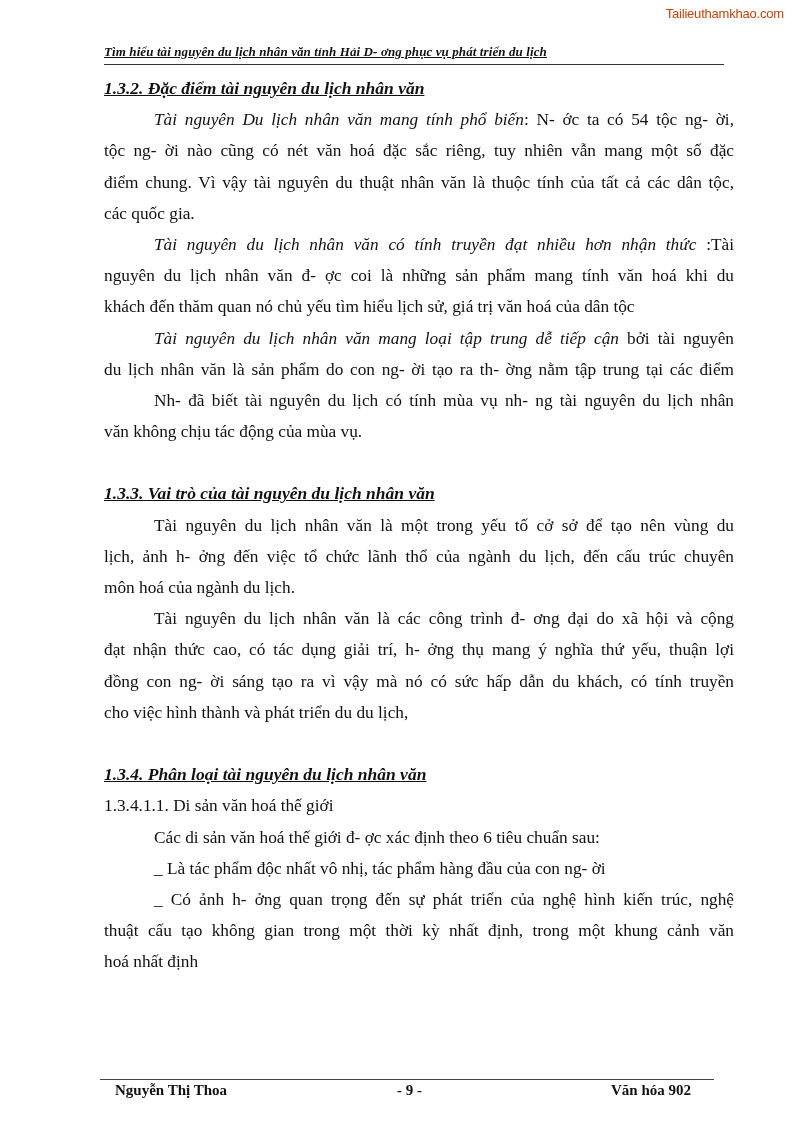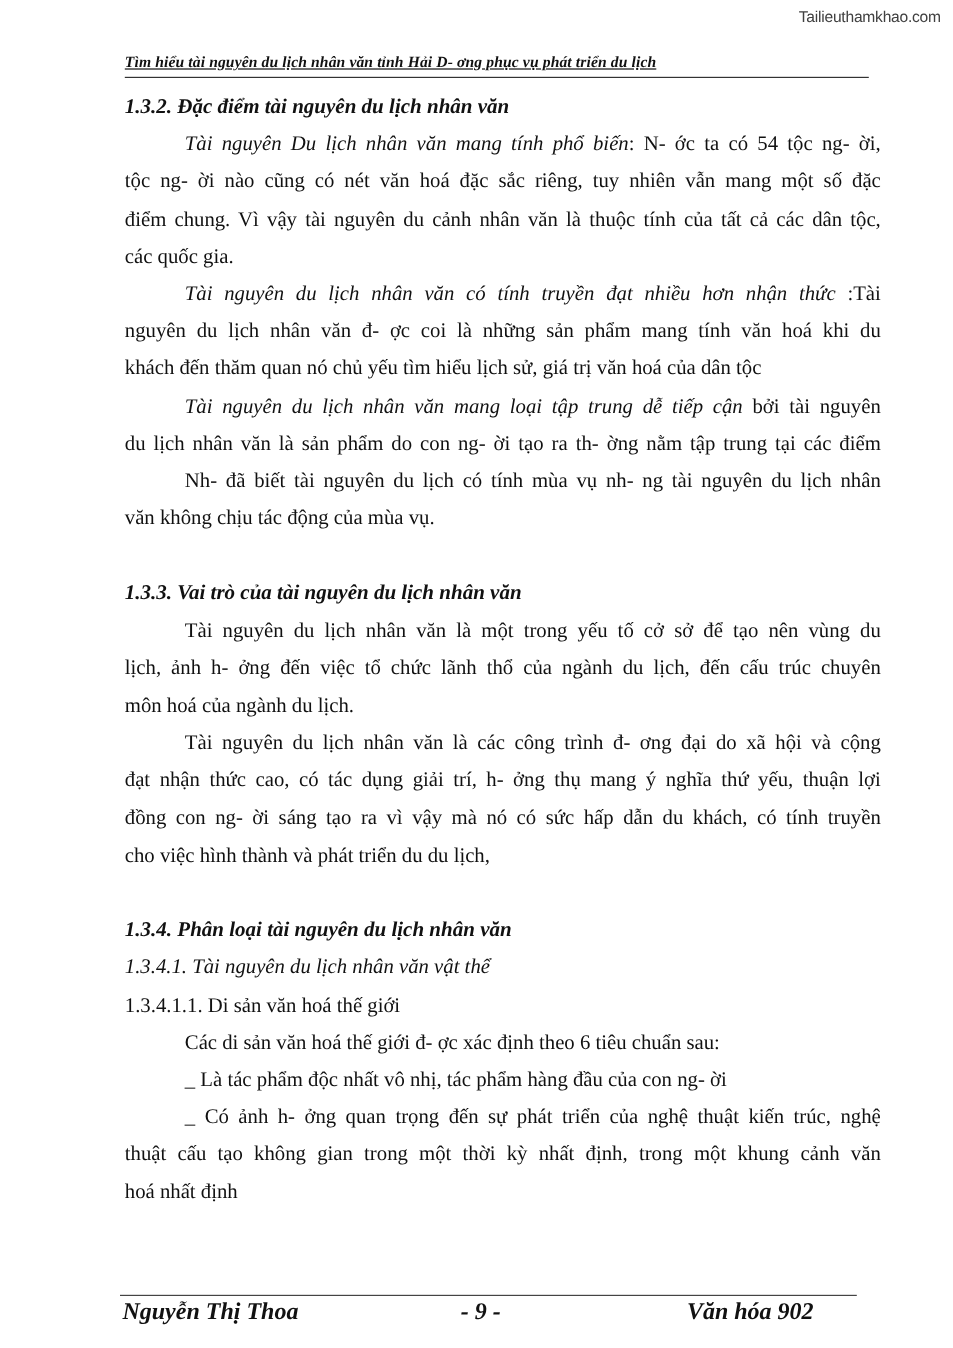--- a/index.html
+++ b/index.html
@@ -1,55 +1,55 @@
 <!DOCTYPE html>
 <html><head>
 <meta charset="utf-8">
 <style>
   html, body { margin: 0; padding: 0; background: #ffffff; }
   body { width: 794px; height: 1123px; position: relative; overflow: hidden;
          font-family: "Liberation Serif", "DejaVu Serif", serif; color: #111; }
   .watermark { position: absolute; top: 6px; right: 10px; font-family: "Liberation Sans", "DejaVu Sans", sans-serif;
-               font-size: 13px; color: #404040; letter-spacing: -0.2px; }
+               font-size: 13px; color: #c2410c; letter-spacing: -0.2px; }
   .running-header { position: absolute; left: 104px; width: 620px; top: 44px; text-align: left;
                     font-family: "Liberation Serif", "DejaVu Serif", serif; font-style: italic; font-weight: bold;
                     font-size: 13px; text-decoration: underline; color: #111; letter-spacing: 0.1px; }
   .header-rule { position: absolute; left: 104px; width: 620px; top: 64px; height: 0;
                  border-top: 1.5px solid #333; }
   .content { position: absolute; left: 104px; width: 630px; top: 73px; }
   .line { height: 31.2px; line-height: 31.2px; font-size: 17.3px; white-space: nowrap; }
   .justify { text-align: justify; text-align-last: justify; white-space: normal; }
   .indent { padding-left: 50px; }
-  .h-bold { font-weight: bold; font-style: italic; font-size: 17.5px; }
+  .h-bold { font-weight: bold; font-style: italic; font-size: 17.5px; text-decoration: underline; }
   .h-italic { font-style: italic; }
   .blank { height: 31.2px; }
   em { font-style: italic; }
   .footer-rule { position: absolute; left: 100px; width: 614px; top: 1079px; height: 0;
                  border-top: 1.5px solid #444; }
-  .footer { position: absolute; left: 98px; width: 614px; top: 1082px; height: 24px;
-            font-style: italic; font-weight: bold; font-size: 20px; }
+  .footer { position: absolute; left: 111px; width: 614px; top: 1082px; height: 24px;
+            font-weight: bold; font-size: 15px; }
   .footer .author { position: absolute; left: 4px; top: 0; }
   .footer .page-num { position: absolute; left: 286px; top: 0; }
   .footer .course { position: absolute; right: 34px; top: 0; }
 </style>
 </head>
 <body>
 
 <div class="watermark">Tailieuthamkhao.com</div>
 
 <div class="running-header">Tìm hiểu tài nguyên du lịch nhân văn tỉnh Hải D- ơng phục vụ phát triển du lịch</div>
 <div class="header-rule"></div>
 
 <div class="content">
 
   <div class="line h-bold">1.3.2. Đặc điểm tài nguyên du lịch nhân văn</div>
 
   <div class="line justify indent"><em>Tài nguyên Du lịch nhân văn mang tính phổ biến</em><span>: N- ớc ta có 54 tộc ng- ời,</span></div>
   <div class="line justify">tộc ng- ời nào cũng có nét văn hoá đặc sắc riêng, tuy nhiên vẫn mang một số đặc</div>
-  <div class="line justify">điểm chung. Vì vậy tài nguyên du cảnh nhân văn là thuộc tính của tất cả các dân tộc,</div>
+  <div class="line justify">điểm chung. Vì vậy tài nguyên du thuật nhân văn là thuộc tính của tất cả các dân tộc,</div>
   <div class="line">các quốc gia.</div>
 
   <div class="line justify indent"><em>Tài nguyên du lịch nhân văn có tính truyền đạt nhiều hơn nhận thức</em><span> :Tài</span></div>
   <div class="line justify">nguyên du lịch nhân văn đ- ợc coi là những sản phẩm mang tính văn hoá khi du</div>
   <div class="line">khách đến thăm quan nó chủ yếu tìm hiểu lịch sử, giá trị văn hoá của dân tộc</div>
 
   <div class="line justify indent"><em>Tài nguyên du lịch nhân văn mang loại tập trung dễ tiếp cận</em><span> bởi tài nguyên</span></div>
   <div class="line justify">du lịch nhân văn là sản phẩm do con ng- ời tạo ra th- ờng nằm tập trung tại các điểm</div>
 
   <div class="line justify indent">Nh-  đã biết tài nguyên du lịch có tính mùa vụ nh- ng tài nguyên du lịch nhân</div>
@@ -63,25 +63,24 @@
   <div class="line">môn hoá của ngành du lịch.</div>
 
   <div class="line justify indent">Tài nguyên du lịch nhân văn là các công trình đ- ơng đại do xã hội và cộng</div>
   <div class="line justify">đạt nhận thức cao, có tác dụng giải trí, h- ởng thụ mang ý nghĩa thứ yếu, thuận lợi</div>
   <div class="line justify">đồng con ng- ời sáng tạo ra vì vậy mà nó có sức hấp dẫn du khách, có tính truyền</div>
   <div class="line">cho việc hình thành và phát triển du du lịch,</div>
 
   <div class="blank"></div>
 
   <div class="line h-bold">1.3.4. Phân loại tài nguyên du lịch nhân văn</div>
-  <div class="line h-italic">1.3.4.1. Tài nguyên du lịch nhân văn vật thể</div>
   <div class="line">1.3.4.1.1. Di sản văn hoá thế giới</div>
   <div class="line indent">Các di sản văn hoá thế giới đ- ợc xác định theo 6 tiêu chuẩn sau:</div>
   <div class="line indent">_ Là tác phẩm độc nhất vô nhị, tác phẩm hàng đầu của con ng- ời</div>
-  <div class="line justify indent">_ Có ảnh h- ởng quan trọng đến sự phát triển của nghệ thuật kiến trúc, nghệ</div>
+  <div class="line justify indent">_ Có ảnh h- ởng quan trọng đến sự phát triển của nghệ hình kiến trúc, nghệ</div>
   <div class="line justify">thuật cấu tạo không gian trong một thời kỳ nhất định, trong một khung cảnh văn</div>
   <div class="line">hoá nhất định</div>
 </div>
 
 <div class="footer-rule"></div>
 <div class="footer">
   <span class="author">Nguyễn Thị Thoa</span>
   <span class="page-num">- 9 -</span>
   <span class="course">Văn hóa 902</span>
 </div>

